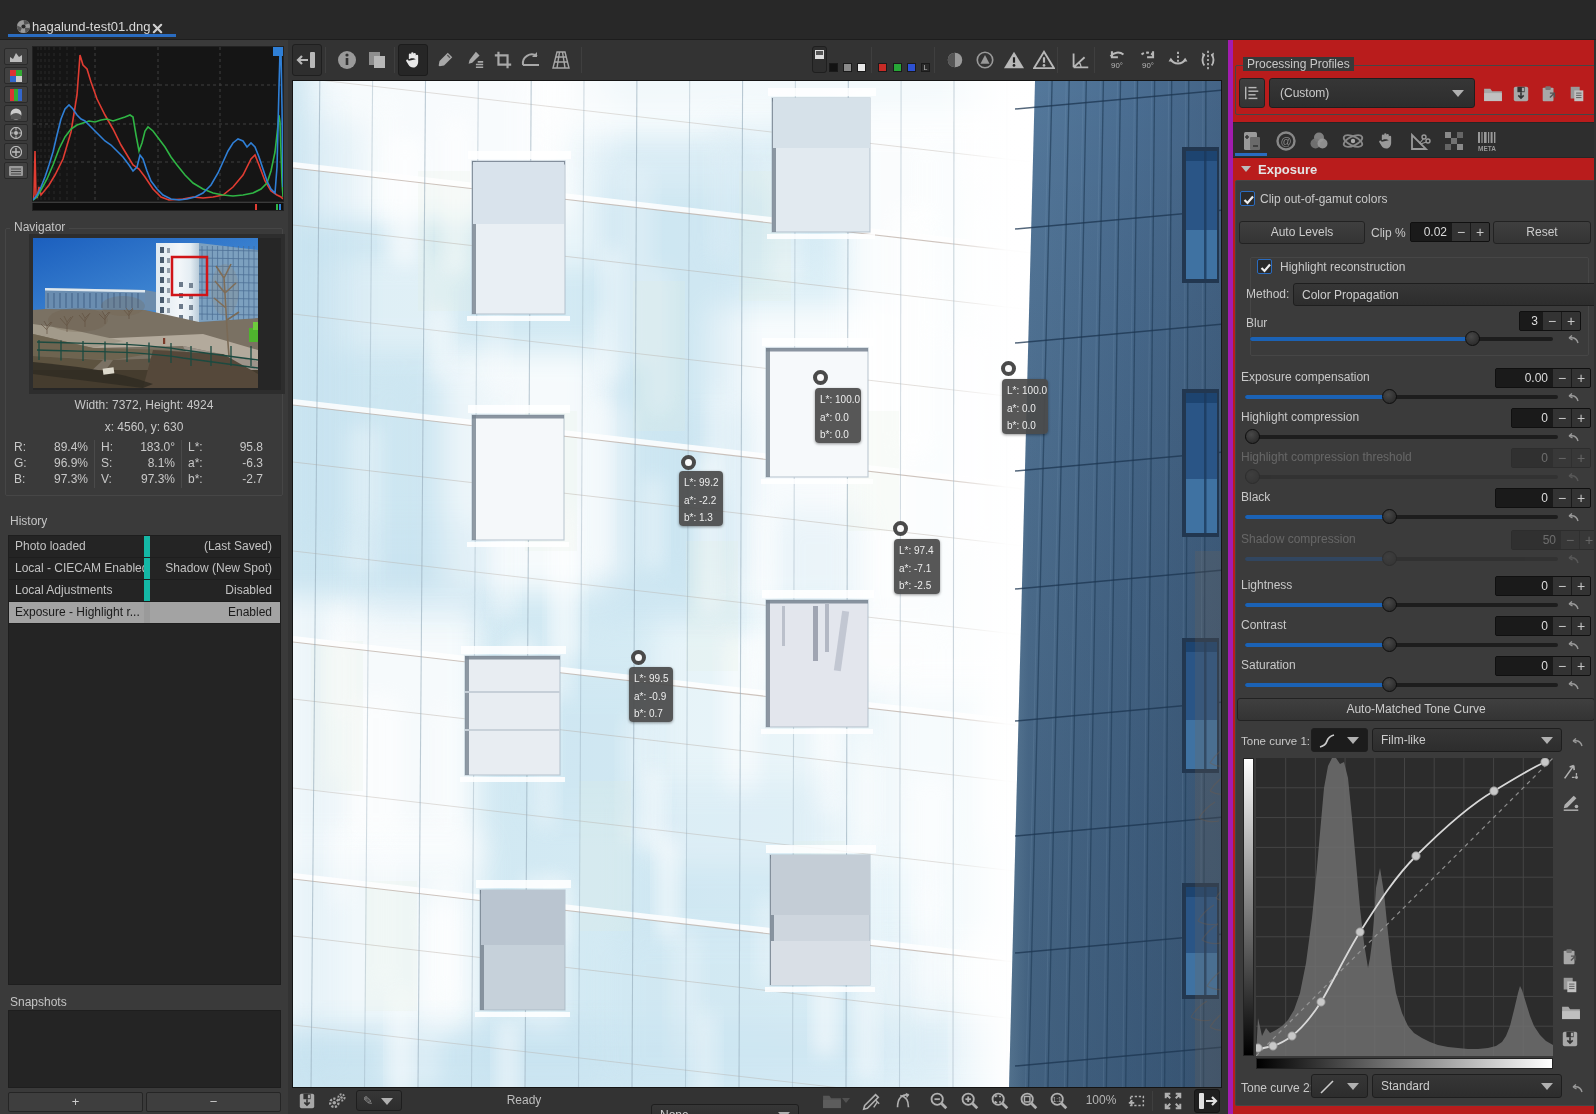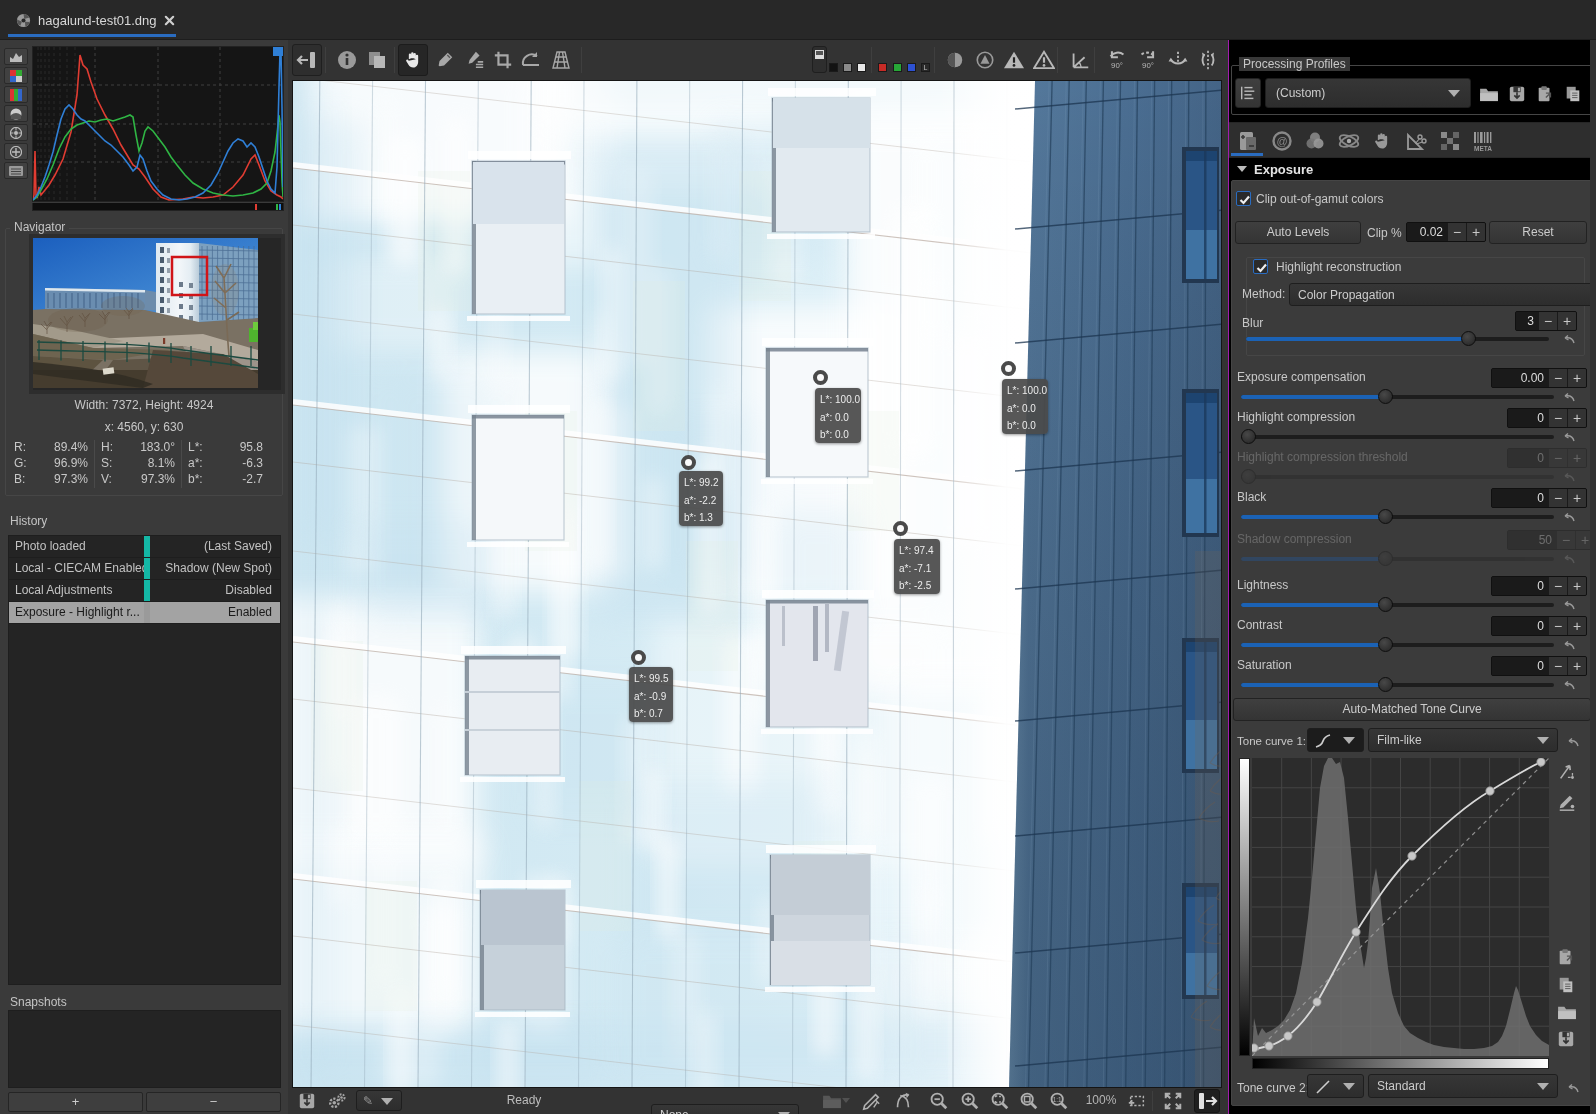--- a/index.html
+++ b/index.html
@@ -1,21 +1,21 @@
 <!DOCTYPE html>
 <html><head><meta charset="utf-8"><style>
 *{margin:0;padding:0;box-sizing:border-box}
 html,body{width:1596px;height:1114px;overflow:hidden;background:#262626;font-family:"Liberation Sans",sans-serif;color:#ccc}
 #tabbar{position:absolute;left:0;top:0;width:1596px;height:40px;background:#282828;border-bottom:1px solid #1d1d1d}
-#tab{position:absolute;left:8px;top:6px;height:28px;display:flex;align-items:center;gap:7px;padding:0 10px 0 8px}
+#tab{position:absolute;left:8px;top:6px;height:28px;display:flex;align-items:flex-end;gap:1px;padding:0 10px 0 8px}
 #tab .tname{color:#d8d8d8;font-size:13px}
 #tabline{position:absolute;left:8px;top:34px;width:168px;height:3px;background:#2a6cc0}
 #leftpanel{position:absolute;left:0;top:40px;width:288px;height:1074px;background:#3a3a3a}
 #centerband{position:absolute;left:288px;top:40px;width:940px;height:1074px;background:#333}
-#rightpanel{position:absolute;left:1228px;top:40px;width:368px;height:1074px;background:#000000;border-left:1px solid #a21caf}
+#rightpanel{position:absolute;left:1228px;top:40px;width:368px;height:1074px;background:#b91c1c;border-left:5px solid #a21caf}
 #histicons{position:absolute;left:4px;top:8px;width:26px}
 .hico{width:24px;height:17px;margin-bottom:2px;background:#414141;border:1px solid #2a2a2a;border-radius:2px;display:flex;align-items:center;justify-content:center}
 #histbox{position:absolute;left:32px;top:6px;width:252px;height:156px;background:#161616;border:1px solid #222}
 #histstrip{position:absolute;left:32px;top:163px;width:252px;height:8px;background:#0e0e0e;border:1px solid #222;border-top:none}
 .paneltitle{position:absolute;font-size:12px;color:#c4c4c4}
 .pframe{position:absolute;border:1px solid #464646;border-radius:2px}
 #navthumb{position:absolute;left:33px;top:198px;width:248px;height:152px;background:#222;outline:4px solid #2d2d2d}
 .navline{position:absolute;width:288px;text-align:center;font-size:12px;color:#c8c8c8}
 #navtable{position:absolute;left:8px;top:400px;width:273px;font-size:12px;color:#c8c8c8}
 .nvrow{display:flex;height:16px}

